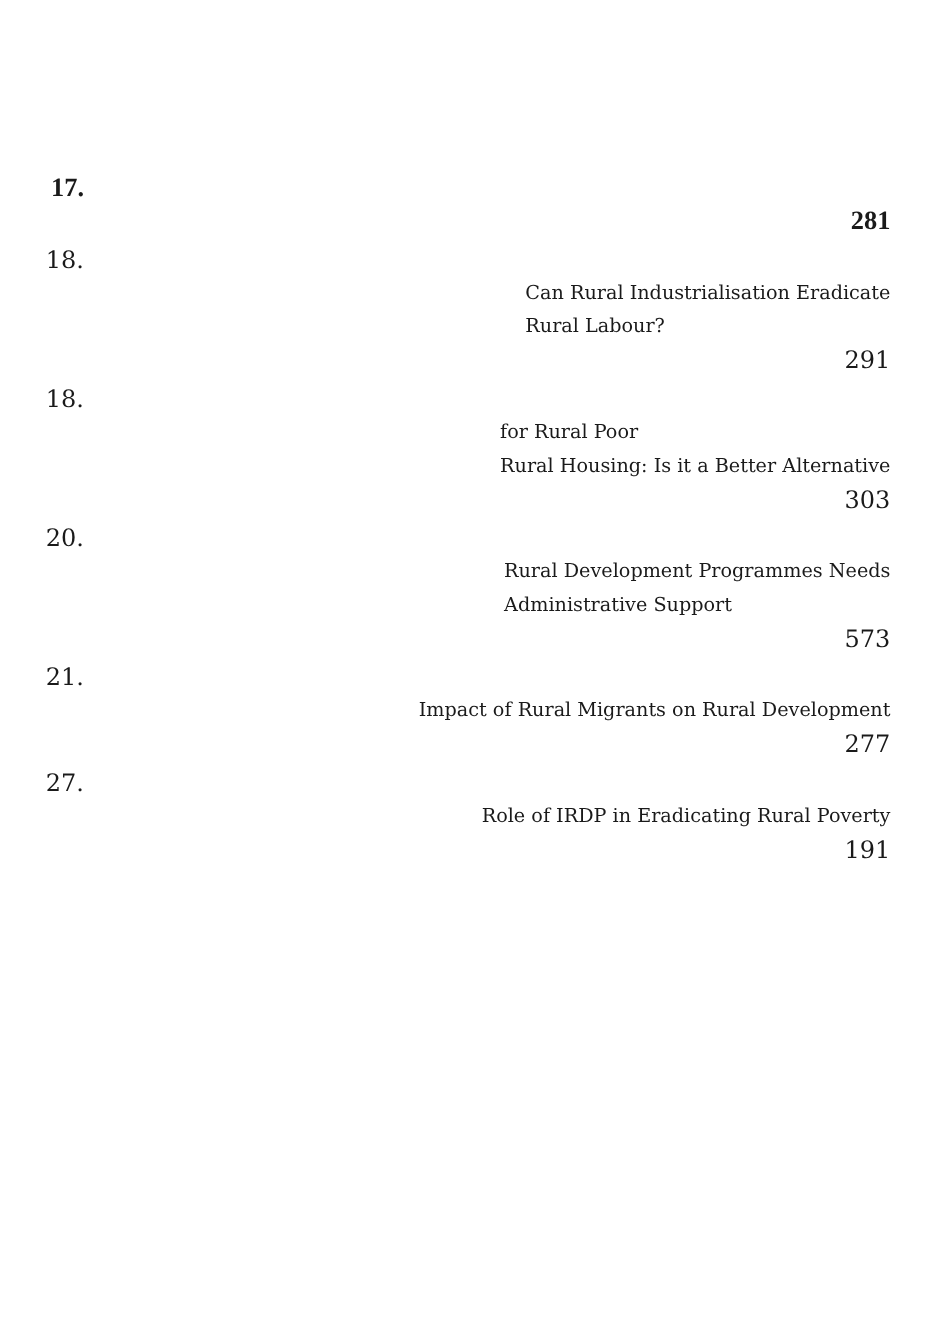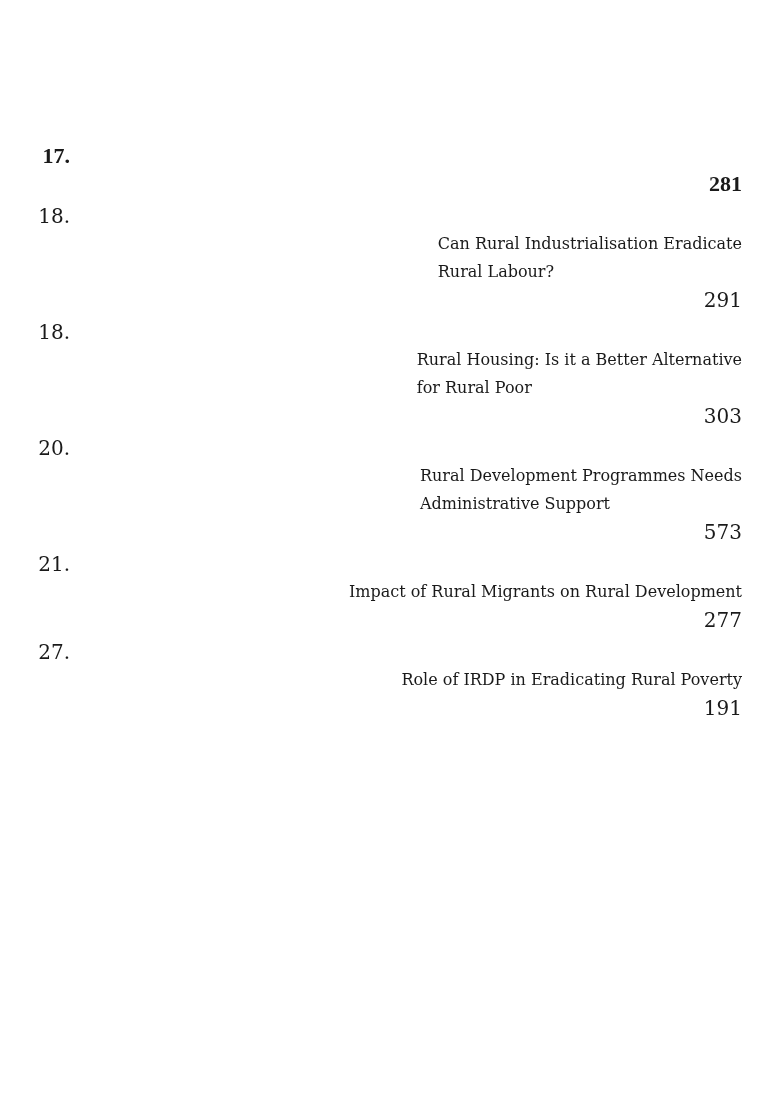--- a/index.html
+++ b/index.html
@@ -74,22 +74,22 @@
     <div class="title">
       <span class="line">Can Rural Industrialisation Eradicate</span>
       <span class="line">Rural Labour?</span>
     </div>
     <div class="page">291</div>
   </div>
 
   <div class="entry">
     <div class="num"><span class="num-text">18.</span></div>
     <div class="title">
+      <span class="line">for Rural Poor</span>
       <span class="line">Rural Housing: Is it a Better Alternative</span>
-      <span class="line">for Rural Poor</span>
     </div>
     <div class="page">303</div>
   </div>
 
   <div class="entry">
     <div class="num"><span class="num-text">20.</span></div>
     <div class="title">
       <span class="line">Rural Development Programmes Needs</span>
       <span class="line">Administrative Support</span>
     </div>

